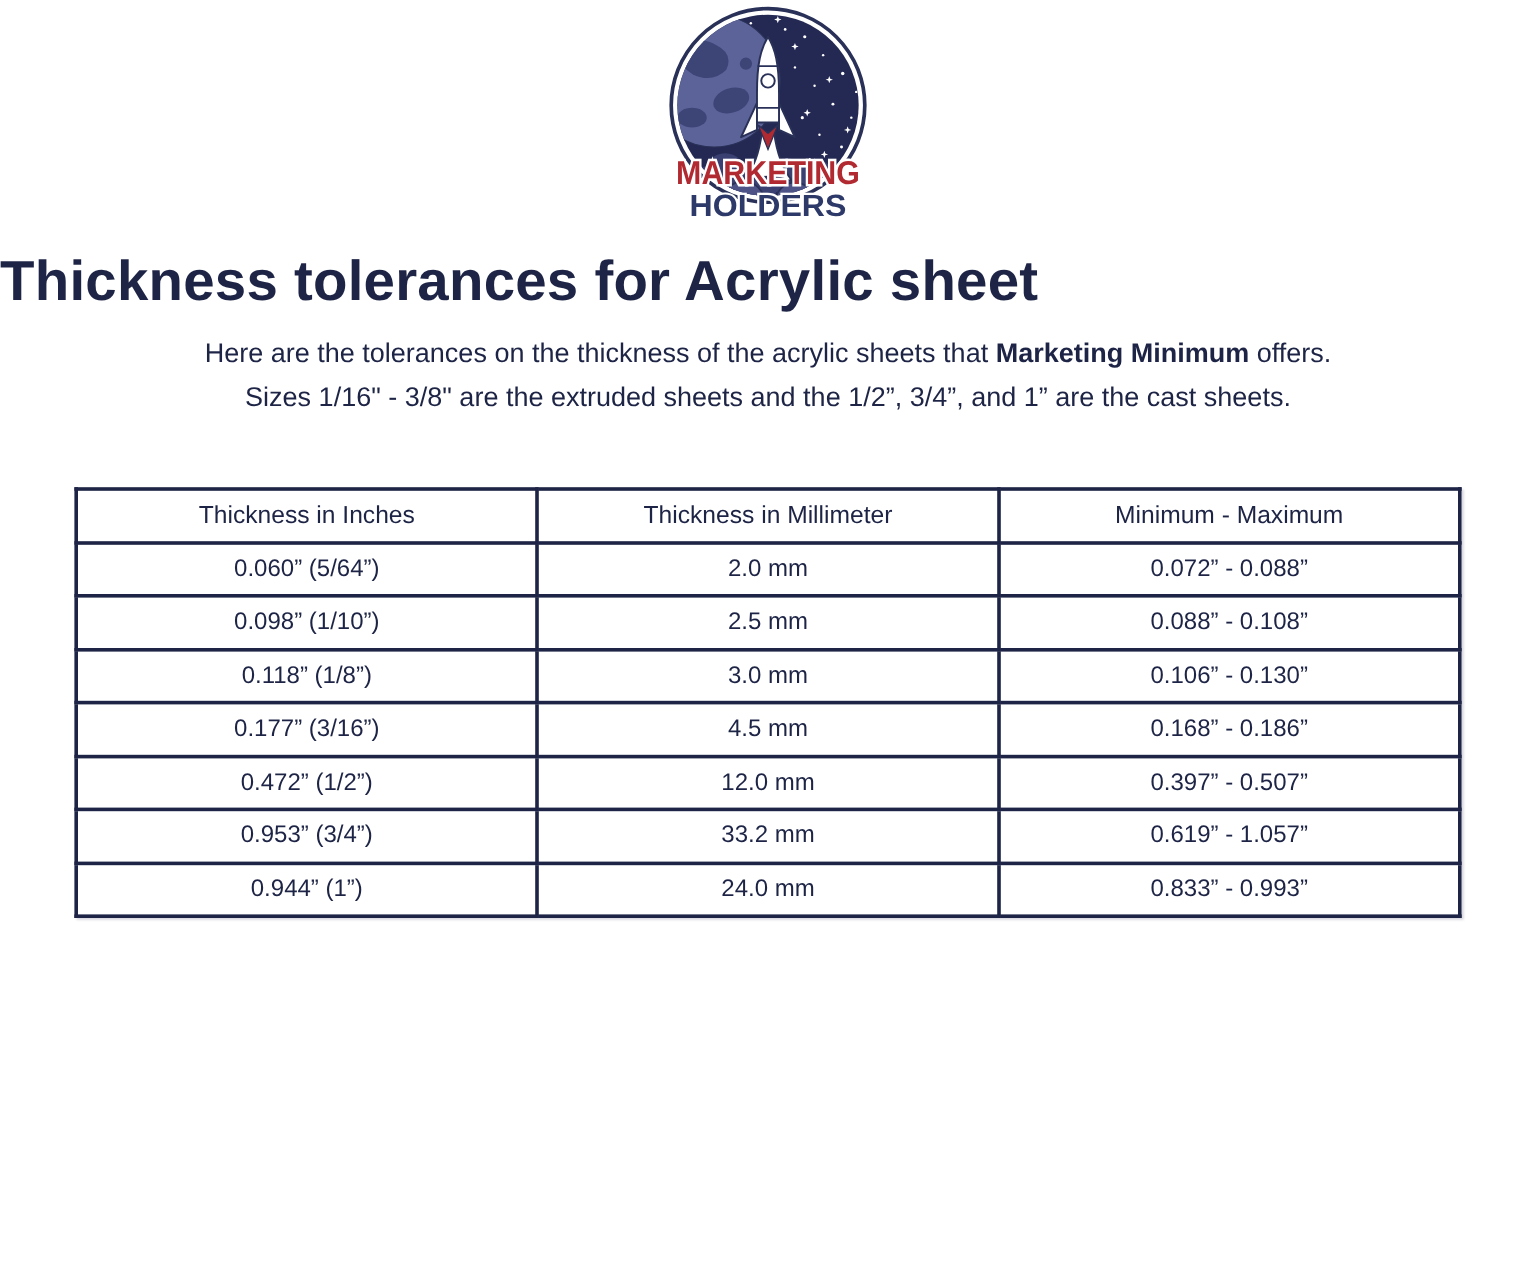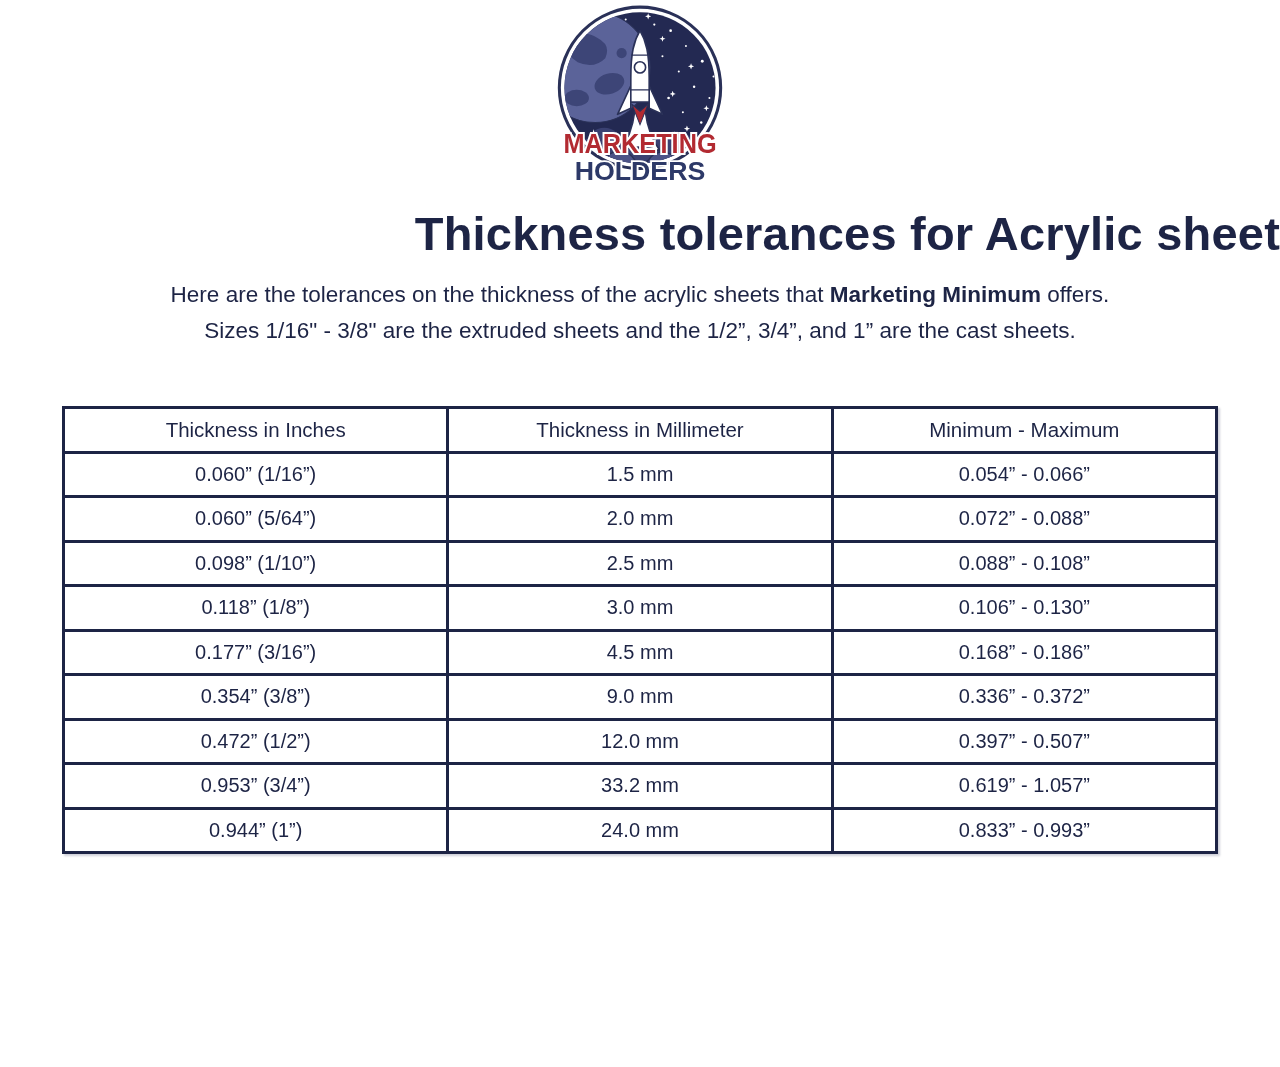--- a/index.html
+++ b/index.html
@@ -30,21 +30,21 @@
   .logo-word-marketing{
     font-family:"Liberation Sans",sans-serif;font-weight:bold;font-size:27px;
     fill:var(--red,#b22a31);stroke:#fff;stroke-width:4;paint-order:stroke;
   }
   .logo-word-holders{
     font-family:"Liberation Sans",sans-serif;font-weight:bold;font-size:25px;
     fill:var(--holdersNavy,#2d3968);stroke:#fff;stroke-width:3.5;paint-order:stroke;
   }
   
   .page-title{
-    margin:12px 0 0 0;text-align:right;font-size:47px;font-weight:bold;
+    margin:12px 0 0 0;text-align:left;font-size:47px;font-weight:bold;
     letter-spacing:0.2px;color:var(--navy,#1d2445);
   }
   .subtitle{
     margin:16px auto 0;text-align:center;font-size:22.5px;line-height:36px;
     color:var(--navy,#1d2445);max-width:1180px;
   }
   
   .table-wrap{margin:57px 62px 0 62px}
   table.tolerance{
     width:100%;border-collapse:collapse;table-layout:fixed;
@@ -153,50 +153,40 @@
     <table class="tolerance">
       <thead>
         <tr>
           <th>Thickness in Inches</th>
           <th>Thickness in Millimeter</th>
           <th>Minimum - Maximum</th>
         </tr>
       </thead>
       <tbody>
           <tr>
-            <td>0.060” (1/16”)</td>
-            <td>1.5 mm</td>
-            <td>0.054” - 0.066”</td>
-          </tr>
-          <tr>
             <td>0.060” (5/64”)</td>
             <td>2.0 mm</td>
             <td>0.072” - 0.088”</td>
           </tr>
           <tr>
             <td>0.098” (1/10”)</td>
             <td>2.5 mm</td>
             <td>0.088” - 0.108”</td>
           </tr>
           <tr>
             <td>0.118” (1/8”)</td>
             <td>3.0 mm</td>
             <td>0.106” - 0.130”</td>
           </tr>
           <tr>
             <td>0.177” (3/16”)</td>
             <td>4.5 mm</td>
             <td>0.168” - 0.186”</td>
           </tr>
           <tr>
-            <td>0.354” (3/8”)</td>
-            <td>9.0 mm</td>
-            <td>0.336” - 0.372”</td>
-          </tr>
-          <tr>
             <td>0.472” (1/2”)</td>
             <td>12.0 mm</td>
             <td>0.397” - 0.507”</td>
           </tr>
           <tr>
             <td>0.953” (3/4”)</td>
             <td>33.2 mm</td>
             <td>0.619” - 1.057”</td>
           </tr>
           <tr>

